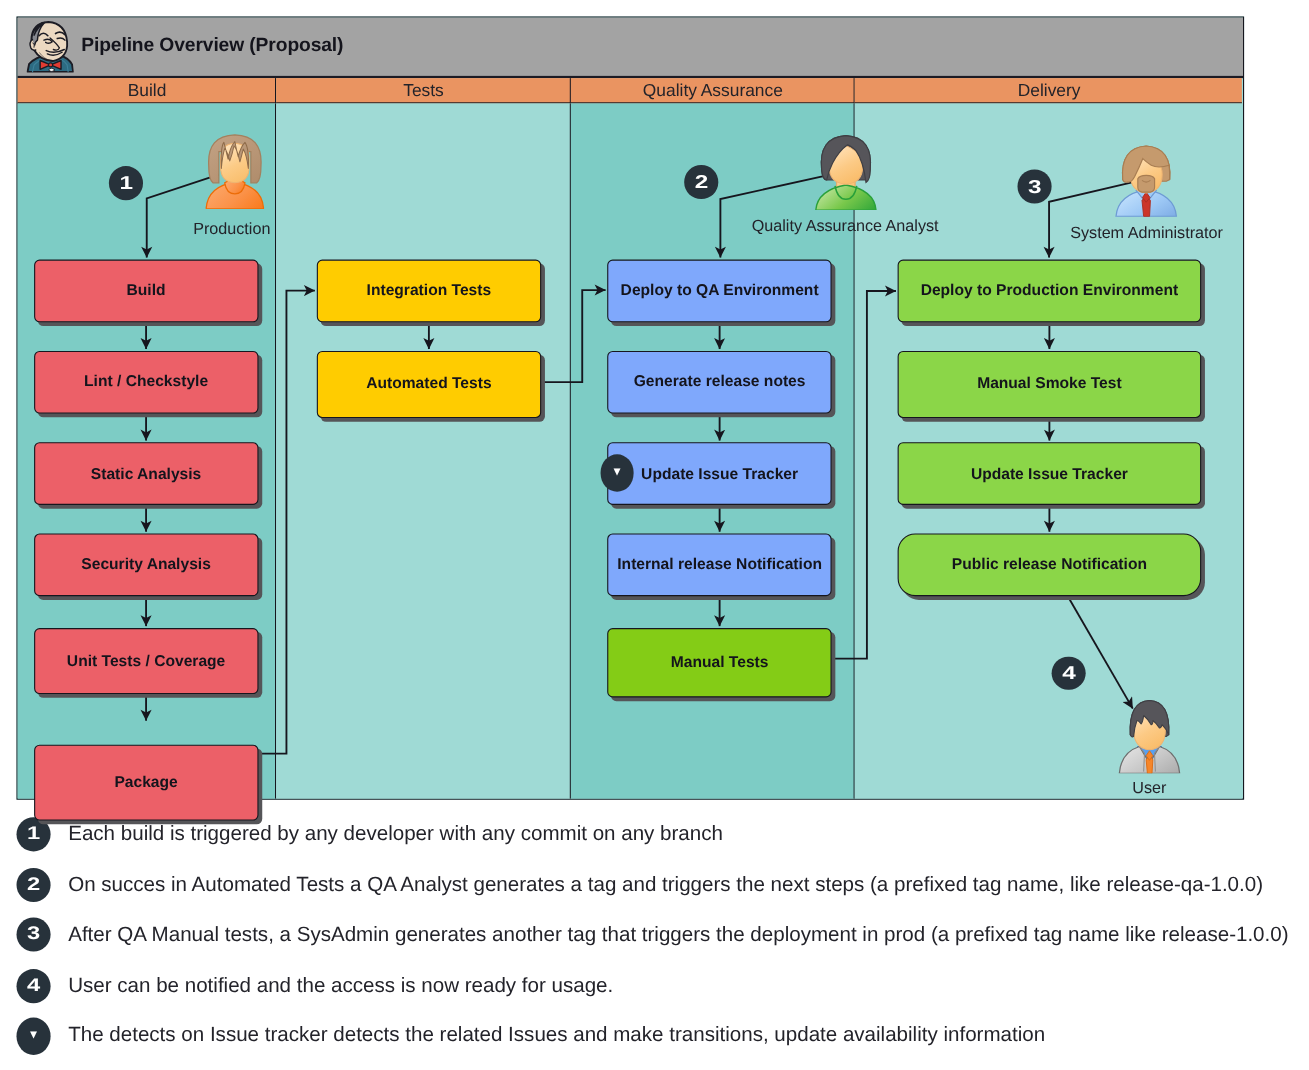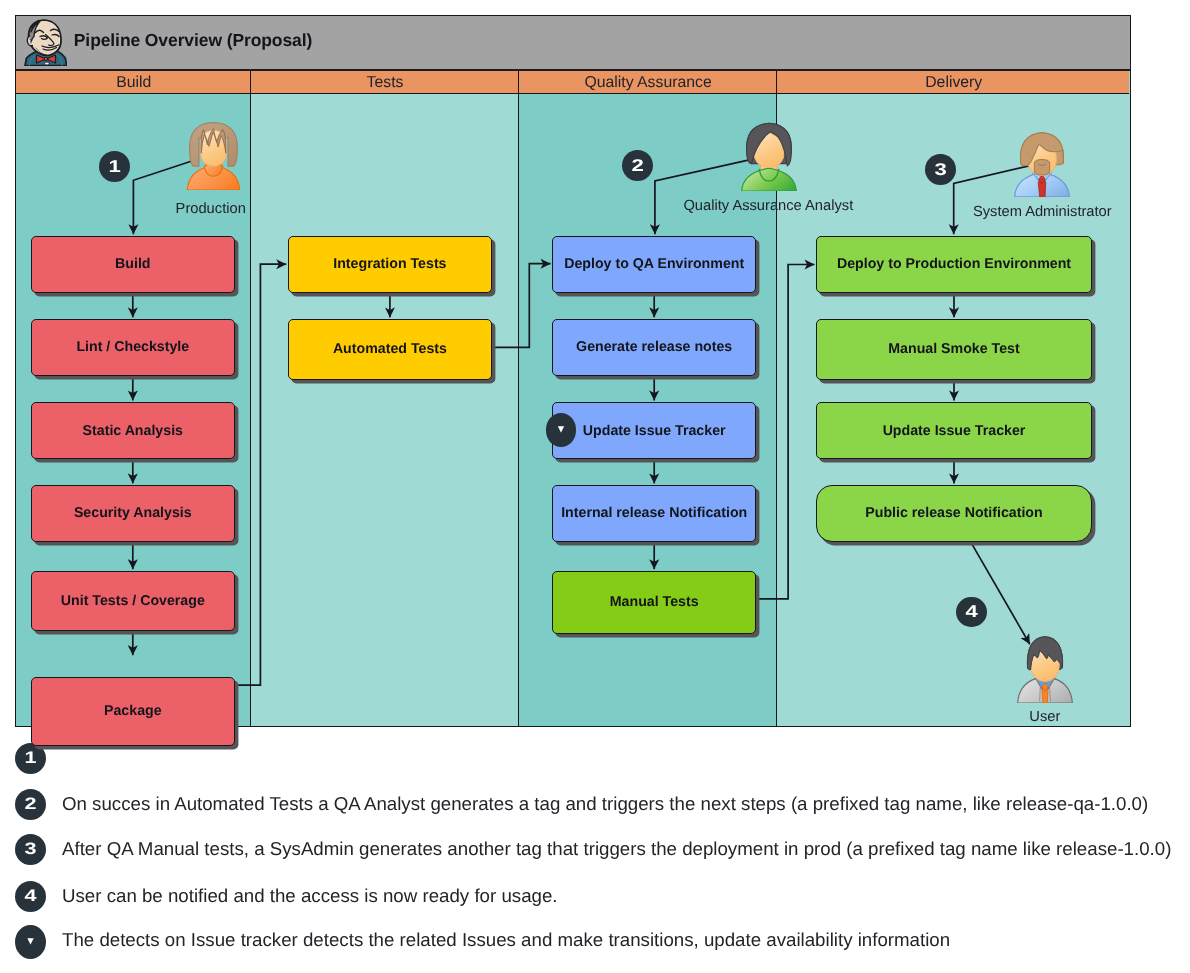--- a/index.html
+++ b/index.html
@@ -335,20 +335,21 @@
       </svg>
       <div class="lab" style="left: -171.2px; width: 400px; top: 74.4px;">User</div>
     </div>
   </div>
 
   <div id="legend">
       <div class="lrow" style="top: 18px; width: 1190px;">
         <div class="lmark" style="background: rgb(39, 50, 59);">
           <span class="bnum">1</span>
         </div>
+        <div class="ltext">Each build is triggered by any developer with any commit on any branch</div>
       </div>
       <div class="lrow" style="top: 64px; width: 1190px;">
         <div class="lmark" style="background: rgb(39, 50, 59);">
           <span class="bnum">2</span>
         </div>
         <div class="ltext">On succes in Automated Tests a QA Analyst generates a tag and triggers the next steps (a prefixed tag name, like release-qa-1.0.0)</div>
       </div>
       <div class="lrow" style="top: 109px; width: 1190px;">
         <div class="lmark" style="background: rgb(39, 50, 59);">
           <span class="bnum">3</span>

